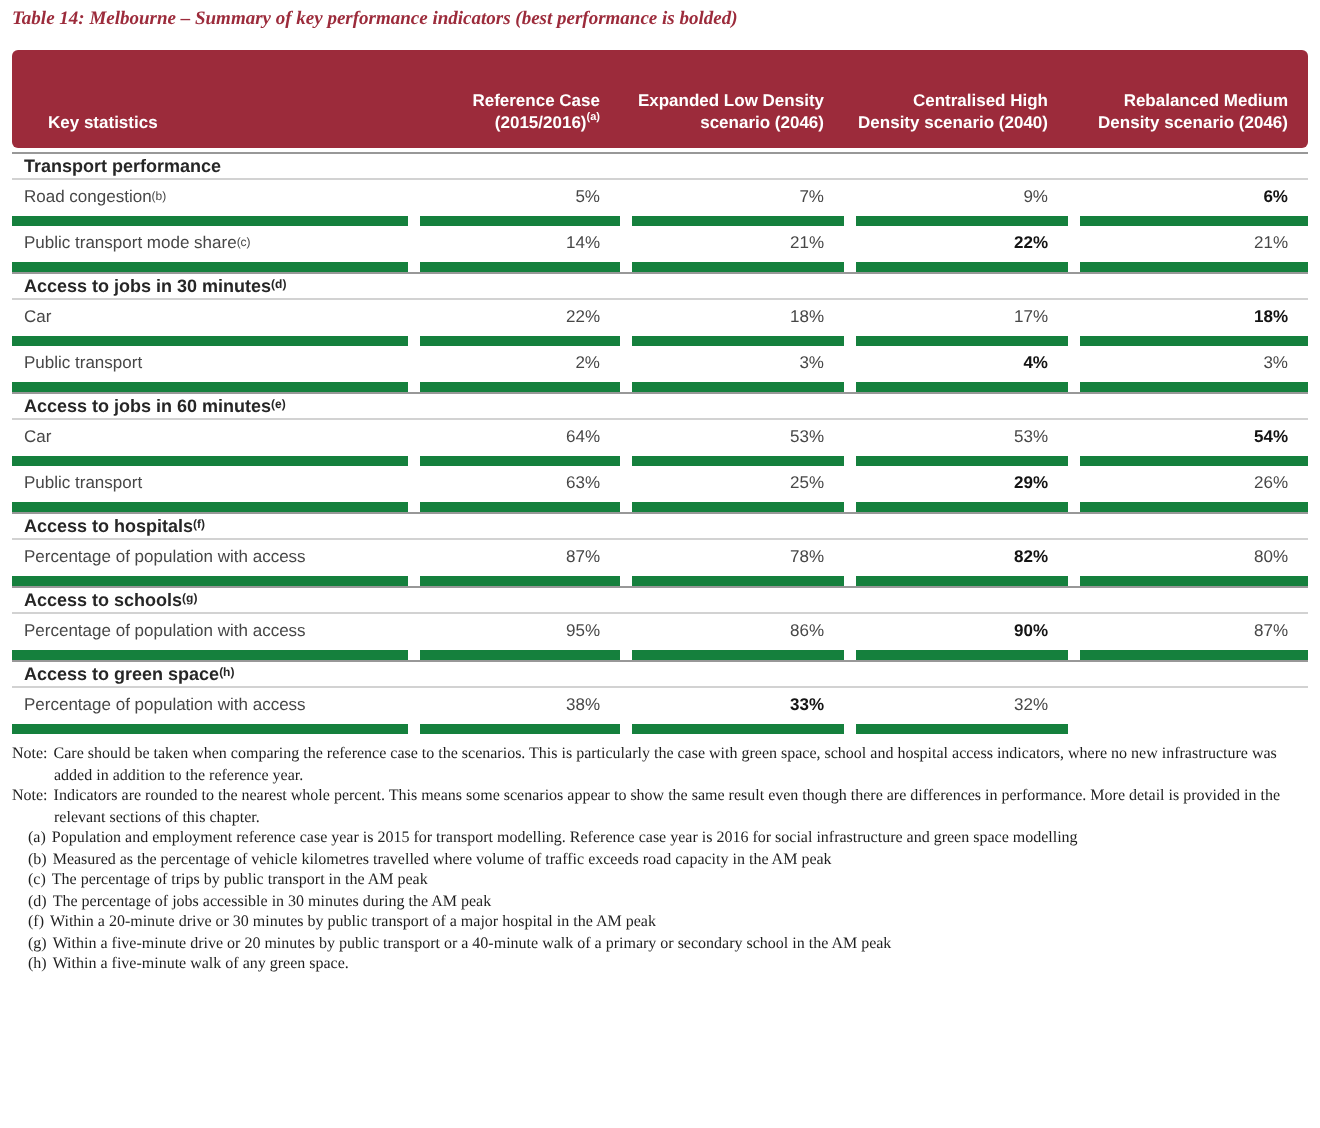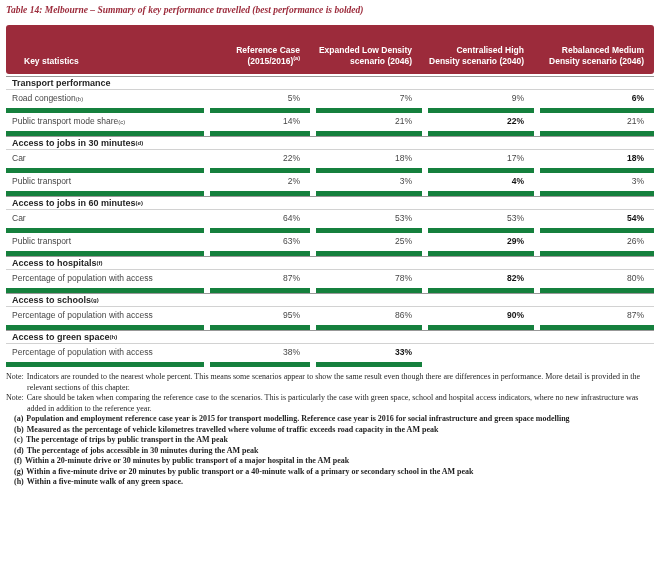--- a/index.html
+++ b/index.html
@@ -68,29 +68,29 @@
   sup { font-size: 6px; line-height: 0; vertical-align: super; }
   .thead sup { font-size: 5.5px; }
 
   .notes {
     margin-top: 5px;
     font-family: "Liberation Serif", serif;
     font-size: 8px;
     color: #1f1f1f;
   }
   .note { padding-left: 21px; text-indent: -21px; line-height: 1.32; }
-  .footnote { padding-left: 23px; text-indent: -15px; line-height: 1.32; font-weight: bold; }
+  .footnote { padding-left: 23px; text-indent: -15px; line-height: 1.32; }
   .note-label, .fn-label { padding-right: 3px; }
 </style>
 </head>
 <body>
 
 <div class="page">
 
-  <div class="title">Table 14: Melbourne – Summary of key performance travelled (best performance is bolded)</div>
+  <div class="title">Table 14: Melbourne – Summary of key performance indicators (best performance is bolded)</div>
 
   <div class="thead grid-cols">
     <div class="th th-label"><span>Key statistics</span></div>
     <div class="th th-num"><span>Reference Case (2015/2016)</span><sup>(a)</sup></div>
     <div class="th th-num"><span>Expanded Low Density scenario (2046)</span></div>
     <div class="th th-num"><span>Centralised High Density scenario (2040)</span></div>
     <div class="th th-num"><span>Rebalanced Medium Density scenario (2046)</span></div>
   </div>
 
   <div class="tbody">
@@ -213,27 +213,28 @@
         <sup>(h)</sup>
       </div>
 
     <div class="row data grid-cols">
       <div class="cell label">
           <span>Percentage of population with access</span>
           <sup></sup>
         </div>
       <div class="cell num">38%</div>
       <div class="cell num bold">33%</div>
+      <div class="cell num">32%</div>
     </div>
 
   </div>
 
   <div class="notes">
+    <div class="note"><span class="note-label">Note:</span><span>Care should be taken when comparing the reference case to the scenarios. This is particularly the case with green space, school and hospital access indicators, where no new infrastructure was added in addition to the reference year.</span></div>
     <div class="note"><span class="note-label">Note:</span><span>Indicators are rounded to the nearest whole percent. This means some scenarios appear to show the same result even though there are differences in performance. More detail is provided in the relevant sections of this chapter.</span></div>
-    <div class="note"><span class="note-label">Note:</span><span>Care should be taken when comparing the reference case to the scenarios. This is particularly the case with green space, school and hospital access indicators, where no new infrastructure was added in addition to the reference year.</span></div>
     <div class="footnote"><span class="fn-label">(a)</span><span>Population and employment reference case year is 2015 for transport modelling. Reference case year is 2016 for social infrastructure and green space modelling</span></div>
     <div class="footnote"><span class="fn-label">(b)</span><span>Measured as the percentage of vehicle kilometres travelled where volume of traffic exceeds road capacity in the AM peak</span></div>
     <div class="footnote"><span class="fn-label">(c)</span><span>The percentage of trips by public transport in the AM peak</span></div>
     <div class="footnote"><span class="fn-label">(d)</span><span>The percentage of jobs accessible in 30 minutes during the AM peak</span></div>
     <div class="footnote"><span class="fn-label">(f)</span><span>Within a 20-minute drive or 30 minutes by public transport of a major hospital in the AM peak</span></div>
     <div class="footnote"><span class="fn-label">(g)</span><span>Within a five-minute drive or 20 minutes by public transport or a 40-minute walk of a primary or secondary school in the AM peak</span></div>
     <div class="footnote"><span class="fn-label">(h)</span><span>Within a five-minute walk of any green space.</span></div>
   </div>
 
 </div>

